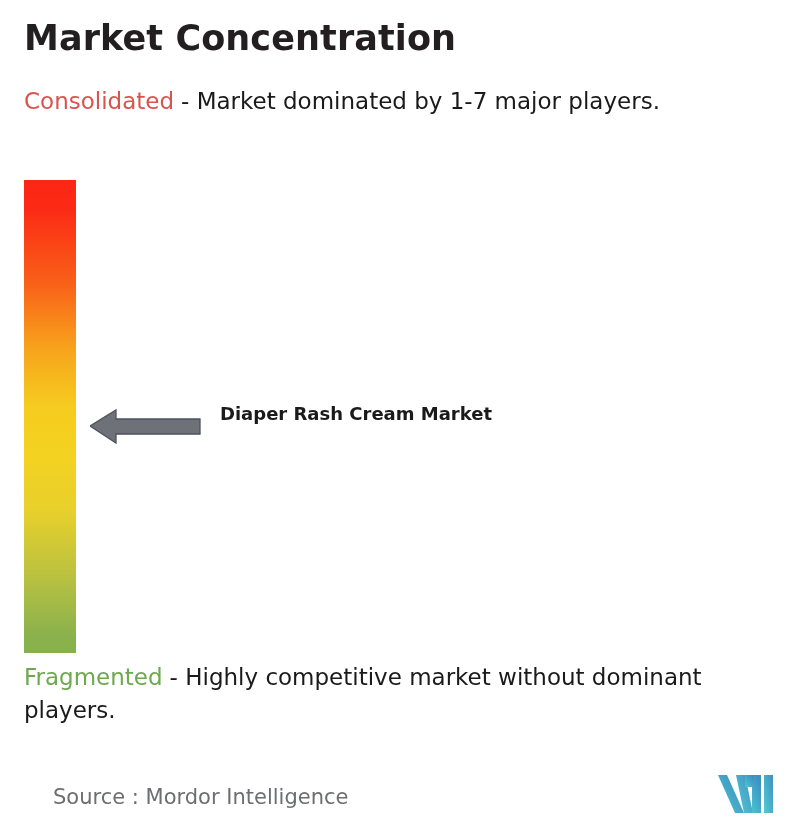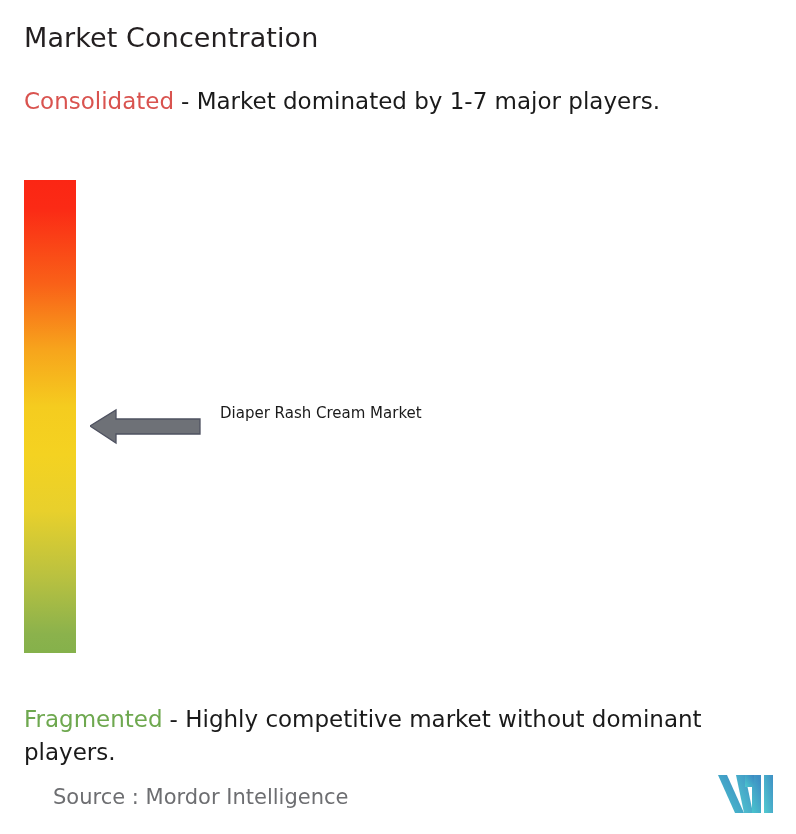--- a/index.html
+++ b/index.html
@@ -20,43 +20,43 @@
     position: relative;
     width: 796px;
     height: 834px;
   }
 
   
   .title {
     position: absolute;
     left: 24px;
     top: 20px;
-    font-size: 27px;
+    font-size: 35px;
     line-height: 36px;
     color: #231f20;
-    font-weight: 400;
+    font-weight: 700;
     letter-spacing: 0.1px;
     white-space: nowrap;
   }
 
   
   .caption-top {
     position: absolute;
     left: 24px;
     top: 85px;
     width: 748px;
     font-size: 23px;
     line-height: 33px;
     color: #1a1a1a;
     font-weight: 400;
   }
   .caption-bottom {
     position: absolute;
     left: 24px;
-    top: 703px;
+    top: 661px;
     width: 760px;
     font-size: 23px;
     line-height: 33px;
     color: #1a1a1a;
     font-weight: 400;
   }
   .kw-consolidated {
     color: #d9534f;
   }
   .kw-fragmented {
@@ -104,25 +104,26 @@
     position: relative;
   }
   .arrow-svg {
     position: absolute;
     left: 0;
     top: 0;
     display: block;
   }
   .marker-label {
     margin-left: 18px;
-    font-size: 15px;
+    font-size: 18px;
     line-height: 35px;
     color: #1a1a1a;
     white-space: pre-line;
     padding-top: 0px;
+    font-weight: bold;
   }
 
   
   .footer {
     position: absolute;
     left: 0;
     top: 770px;
     width: 796px;
     height: 64px;
     margin-left: 29px;

